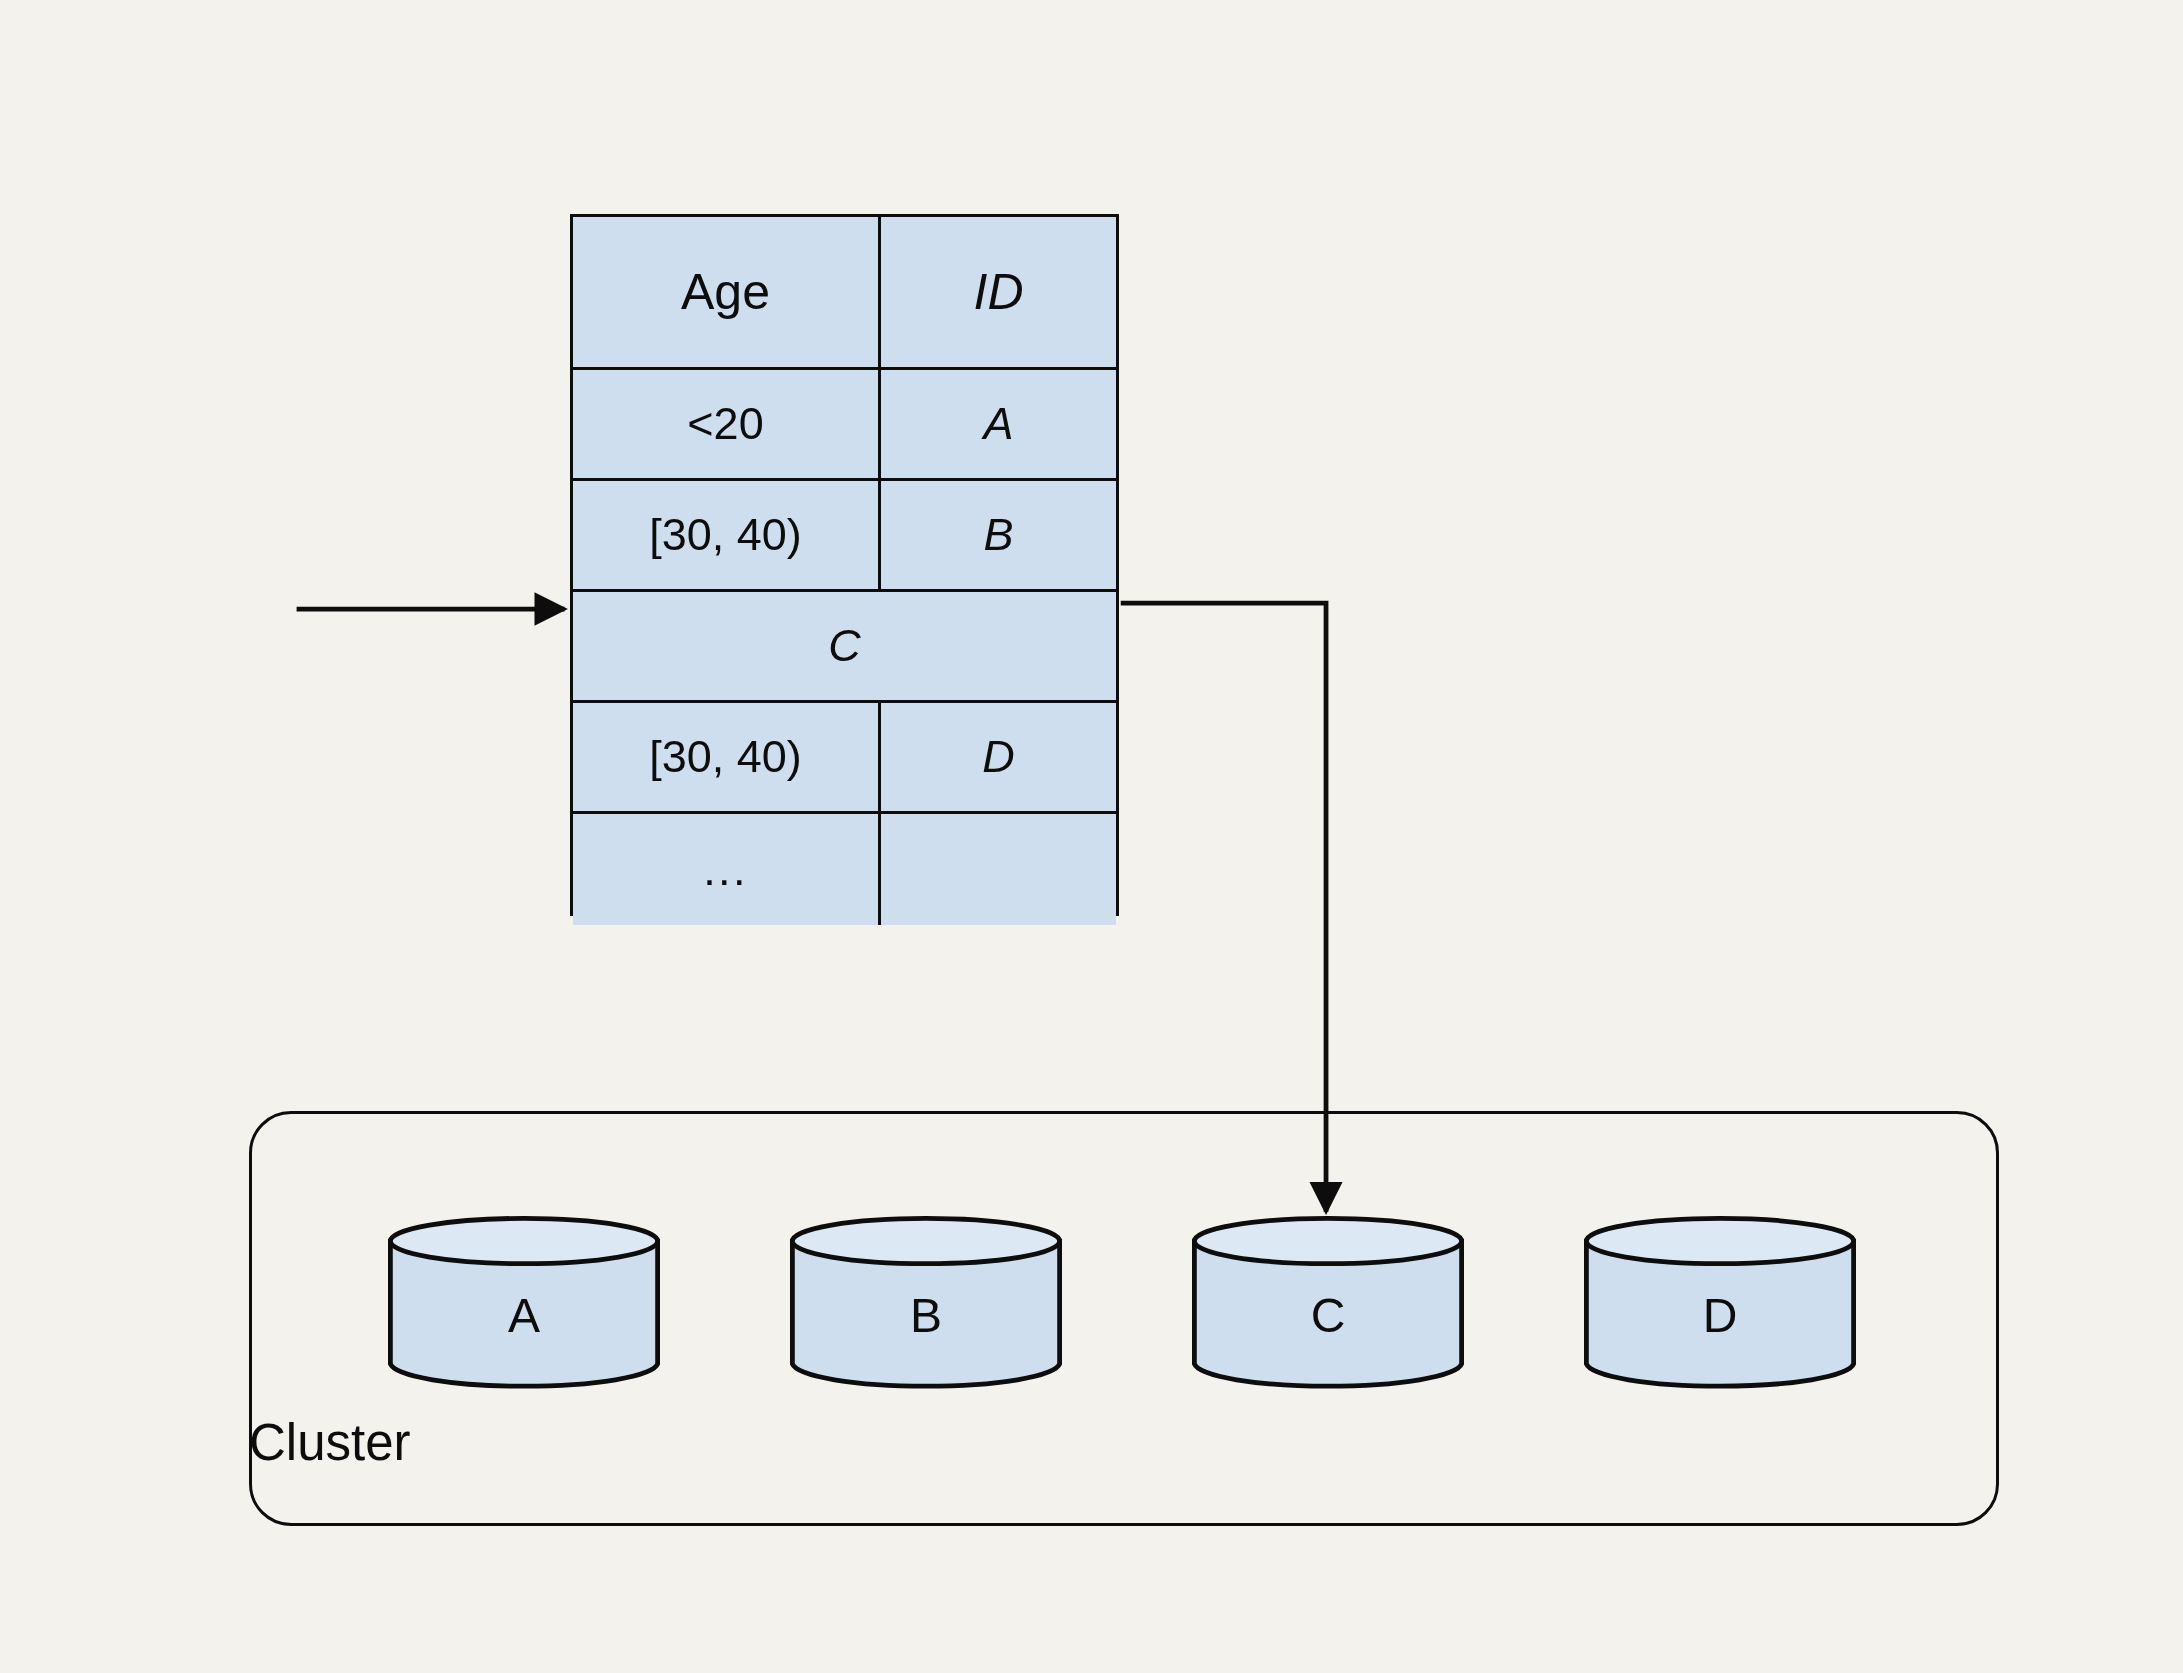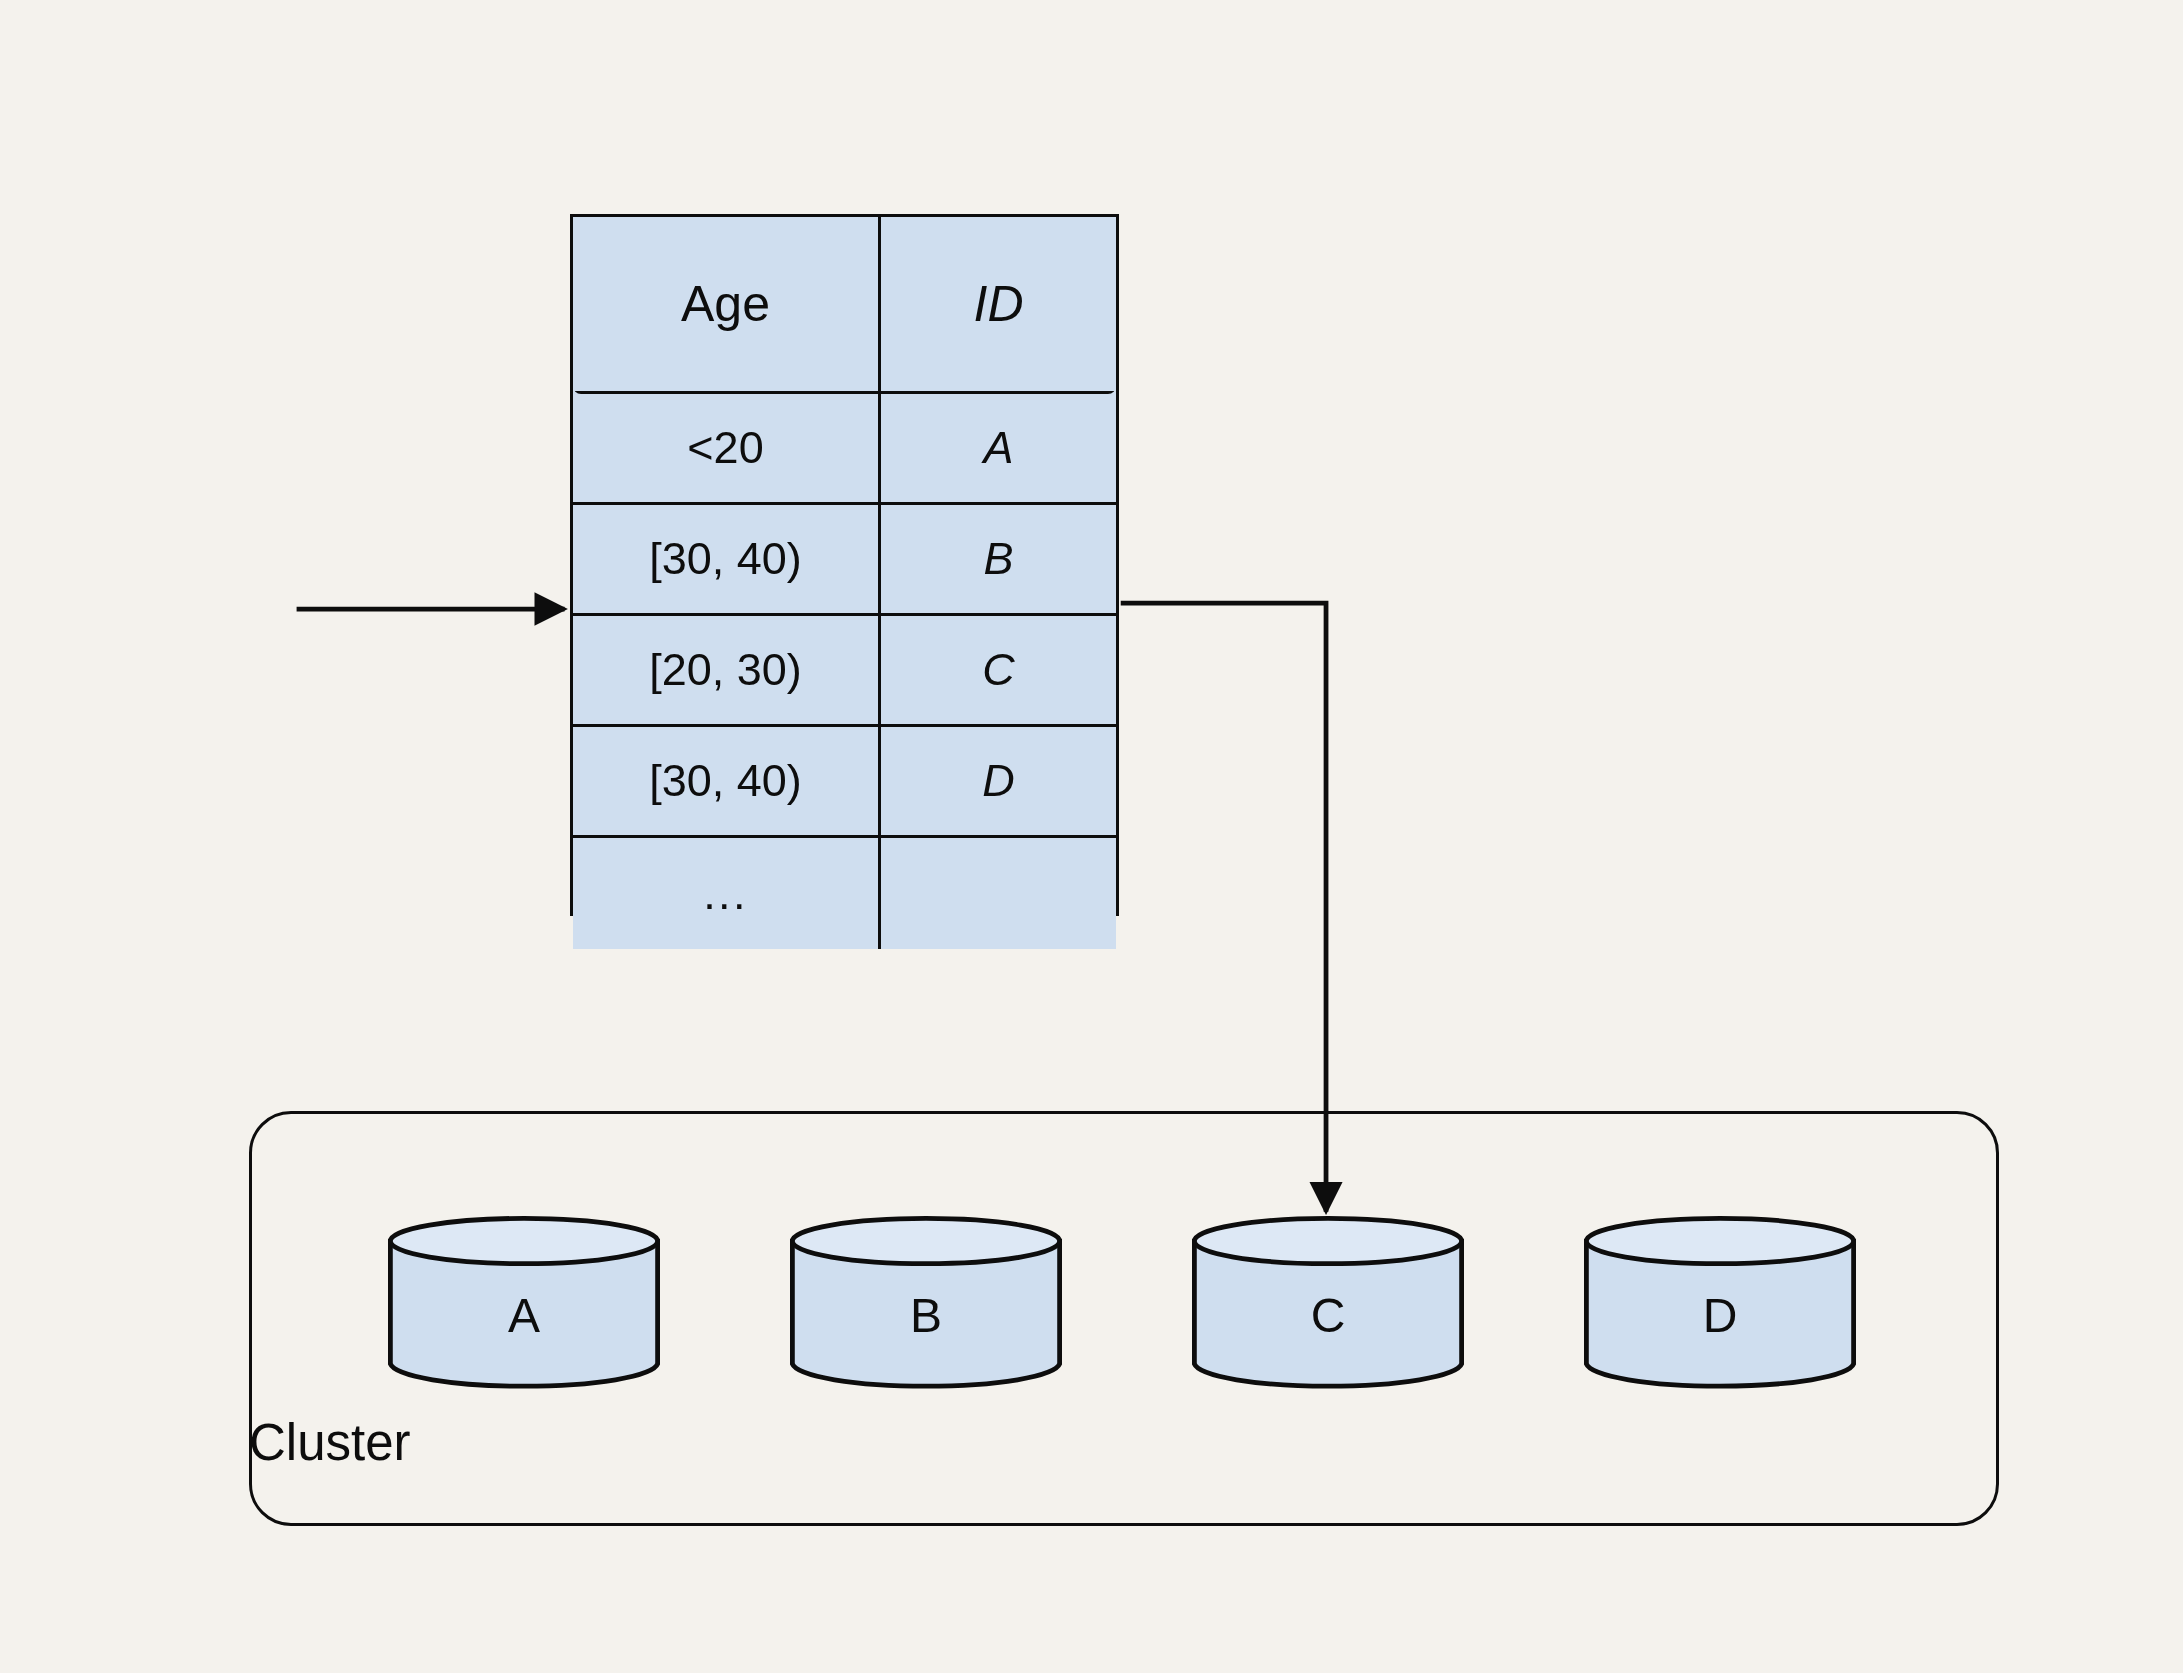--- a/index.html
+++ b/index.html
@@ -29,21 +29,21 @@
     display: flex;
     flex-direction: column;
   }
   .trow {
     display: flex;
     flex: 0 0 auto;
     border-bottom: 3.6px solid #0d0d0d;
     box-sizing: border-box;
   }
   .trow.last { border-bottom: none; }
-  .trow.header { height: 177px; border-radius: 8px; }
+  .trow.header { height: 153px; }
   .trow.body   { height: 111px; }
   .tcell {
     display: flex;
     align-items: center;
     justify-content: center;
     box-sizing: border-box;
     color: #0d0d0d;
     background: #cfdeef;
   }
   .tcell.col-age {
@@ -128,21 +128,20 @@
       <div class="tcell col-age">&lt;20</div>
       <div class="tcell col-id">A</div>
     </div>
 
     <div class="trow body">
       <div class="tcell col-age">[30, 40)</div>
       <div class="tcell col-id">B</div>
     </div>
 
     <div class="trow body">
-      <div class="tcell col-age">[20, 30)</div>
       <div class="tcell col-id">C</div>
     </div>
 
     <div class="trow body">
       <div class="tcell col-age">[30, 40)</div>
       <div class="tcell col-id">D</div>
     </div>
 
     <div class="trow body last">
       <div class="tcell col-age ellipsis-cell">...</div>

